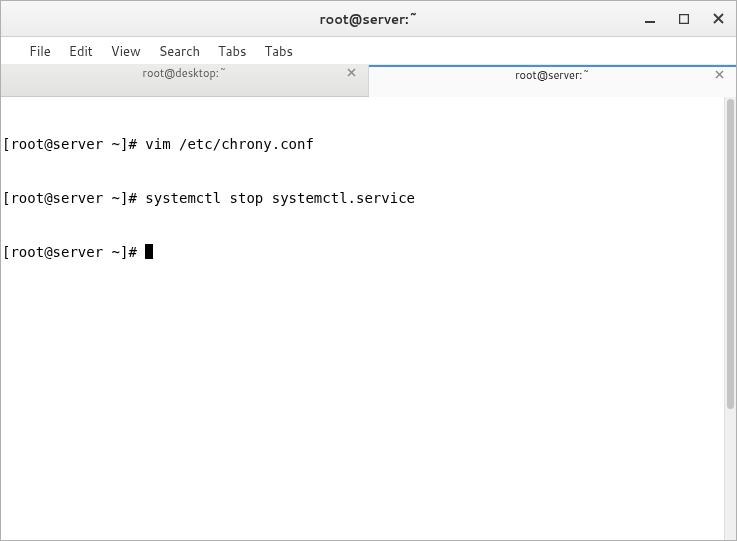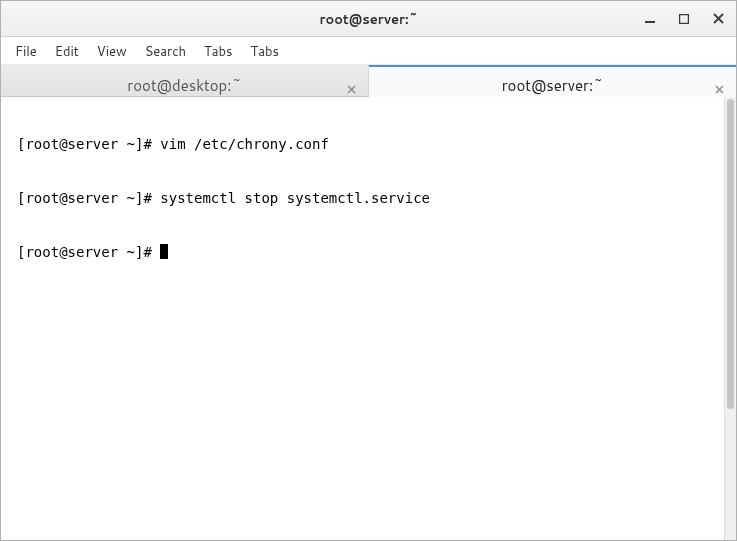--- a/index.html
+++ b/index.html
@@ -47,45 +47,45 @@
       cursor: pointer;
     }
     .win-btn svg { display: block; }
 
     
     .menubar {
       height: 28px;
       background: #ffffff;
       display: flex;
       align-items: center;
-      padding: 0 6px;
+      padding: 0 20px;
       gap: 2px;
       border-bottom: 1px solid #eaeaea;
     }
     .menu-item {
       font-size: 13px;
       color: #333;
       padding: 4px 8px;
       cursor: pointer;
     }
 
     
     .tabbar {
       height: 32px;
       display: flex;
       background: #e8e8e6;
       border-bottom: 1px solid #c8c8c8;
     }
     .tab {
       flex: 1;
       display: flex;
-      align-items: flex-end;
+      align-items: flex-start;
       justify-content: center;
       position: relative;
-      font-size: 15px;
+      font-size: 11px;
       color: #555;
       border-right: 1px solid #d5d5d5;
       cursor: pointer;
       background: linear-gradient(to bottom, #ececea, #e2e2e0);
     }
     .tab.active {
       background: #fafafa;
       color: #222;
       border-top: 2px solid #4a90d9;
       border-bottom: 1px solid #fafafa;
@@ -110,21 +110,21 @@
 
     
     .terminal-wrap {
       flex: 1;
       display: flex;
       overflow: hidden;
       background: #ffffff;
     }
     .terminal {
       flex: 1;
-      padding: 2px 16px;
+      padding: 2px 1px;
       font-family: "DejaVu Sans Mono", "Liberation Mono", monospace;
       font-size: 14px;
       line-height: 18px;
       color: #000;
       white-space: pre;
       overflow: hidden;
     }
     .term-line { display: block; }
     .cursor {
       display: inline-block;

